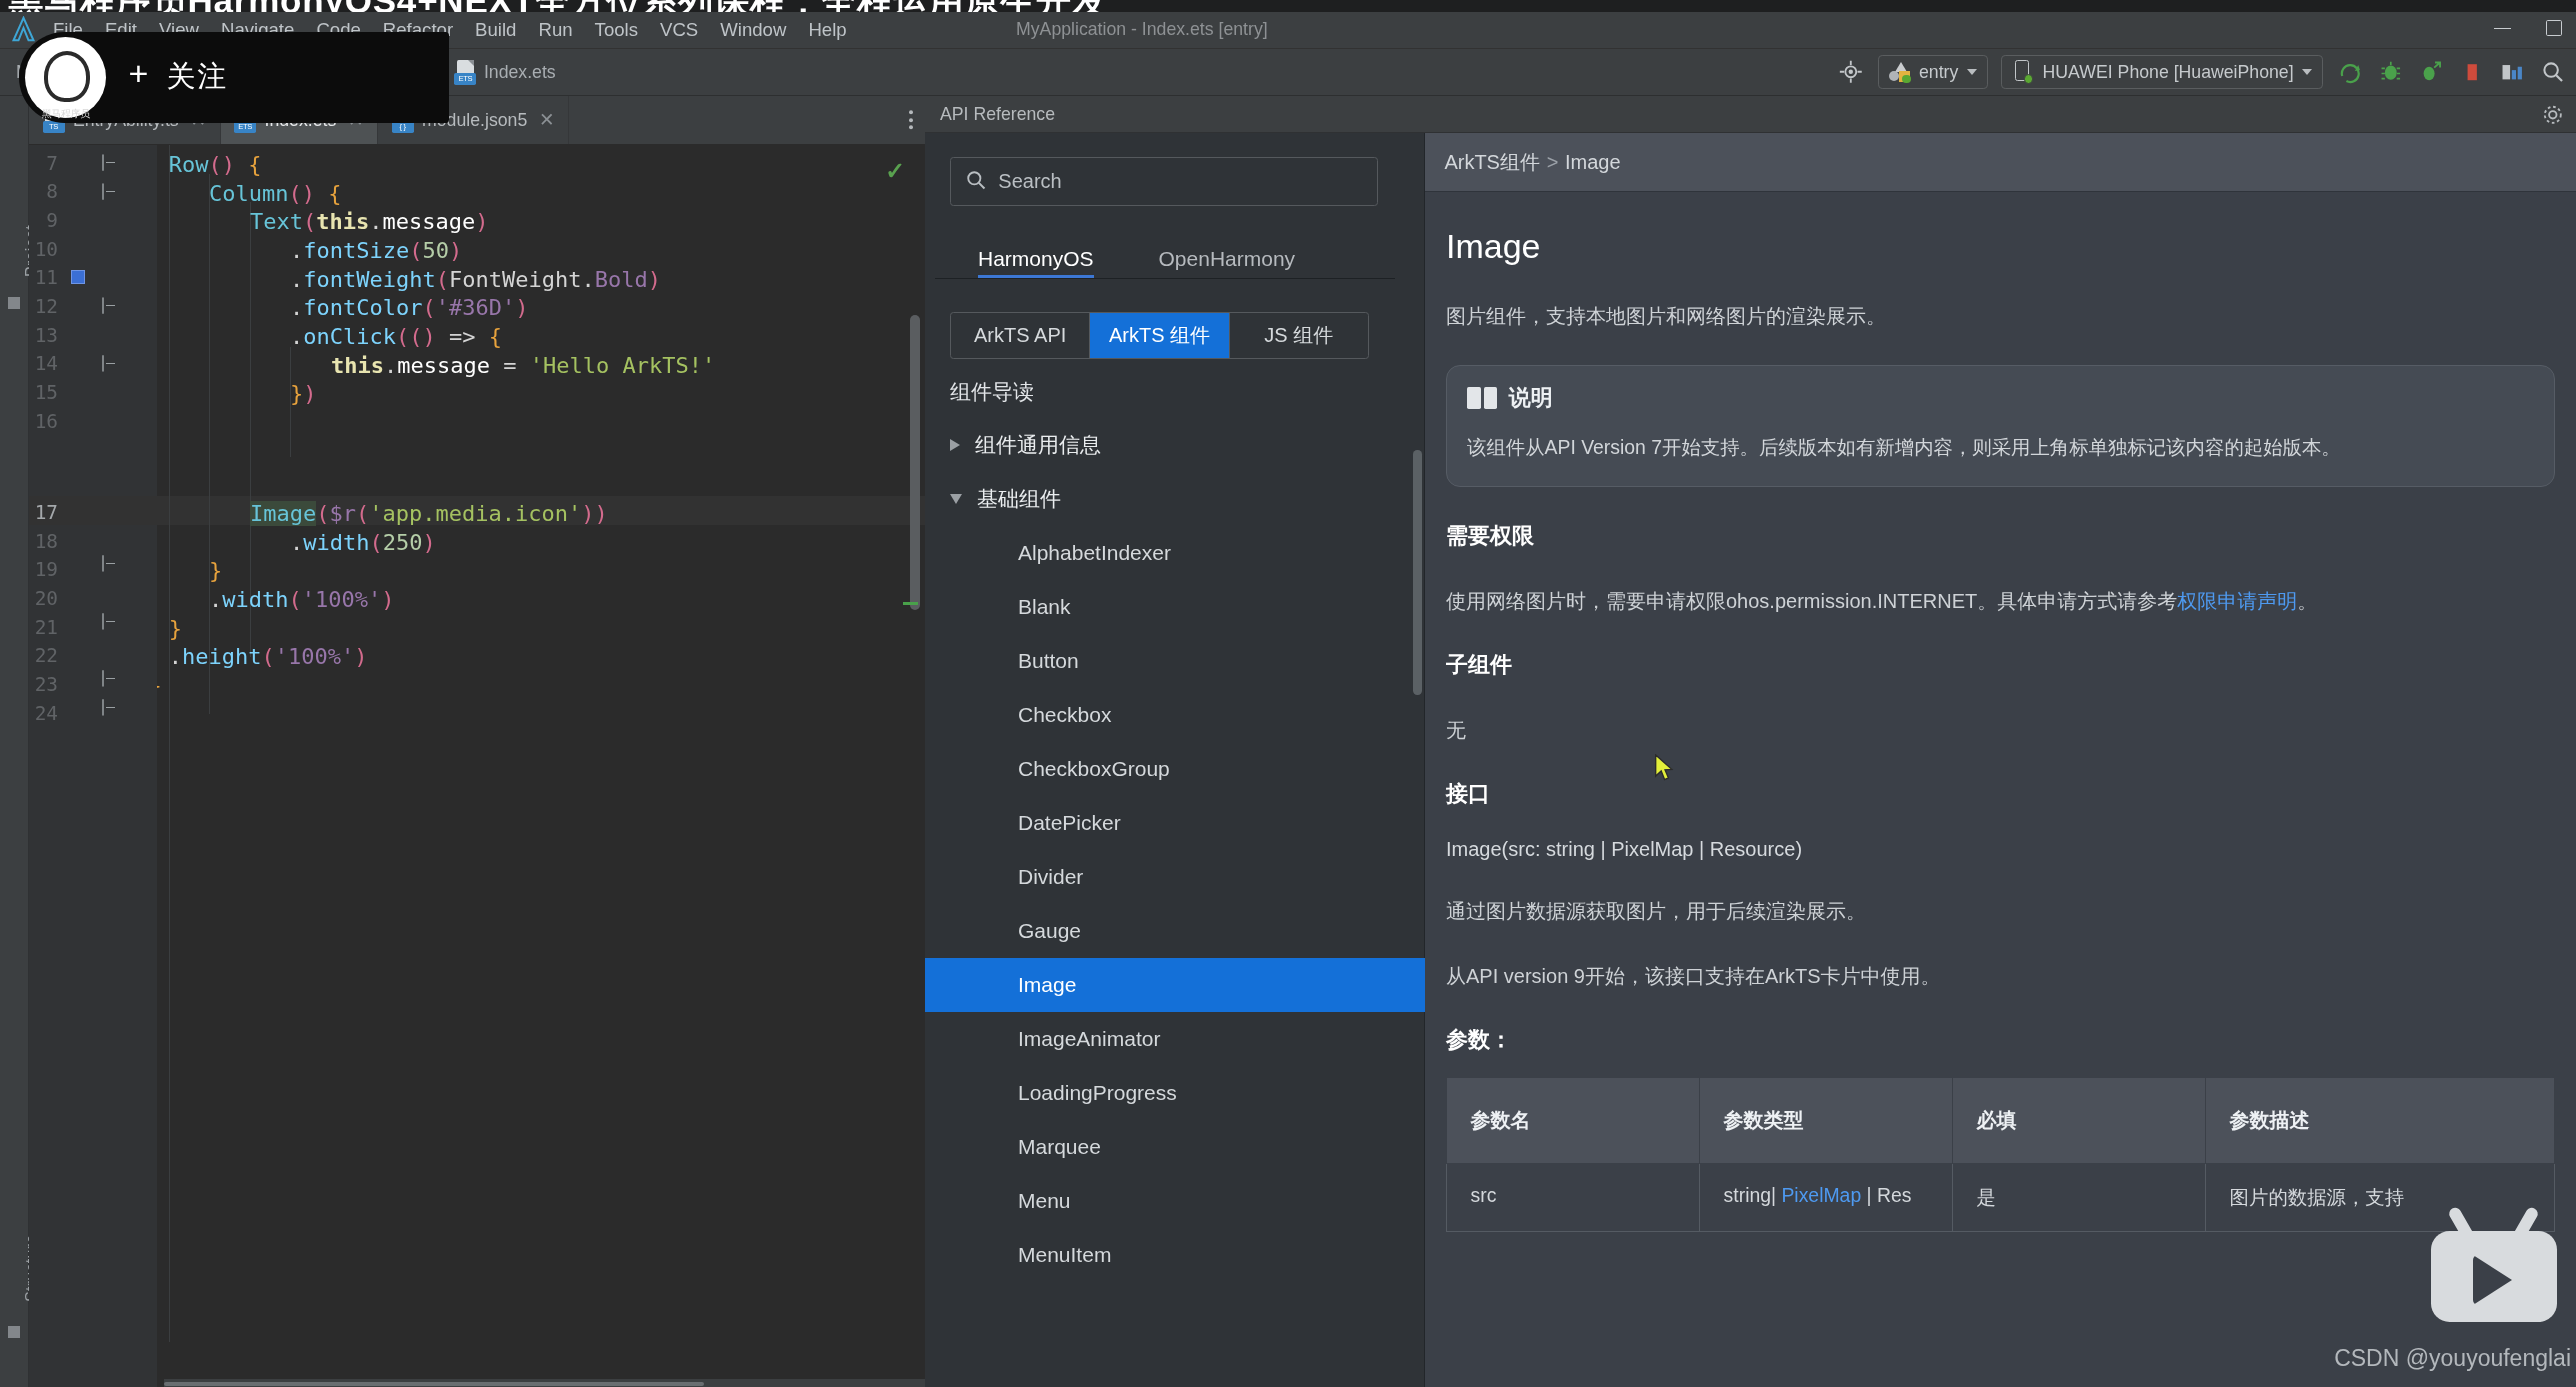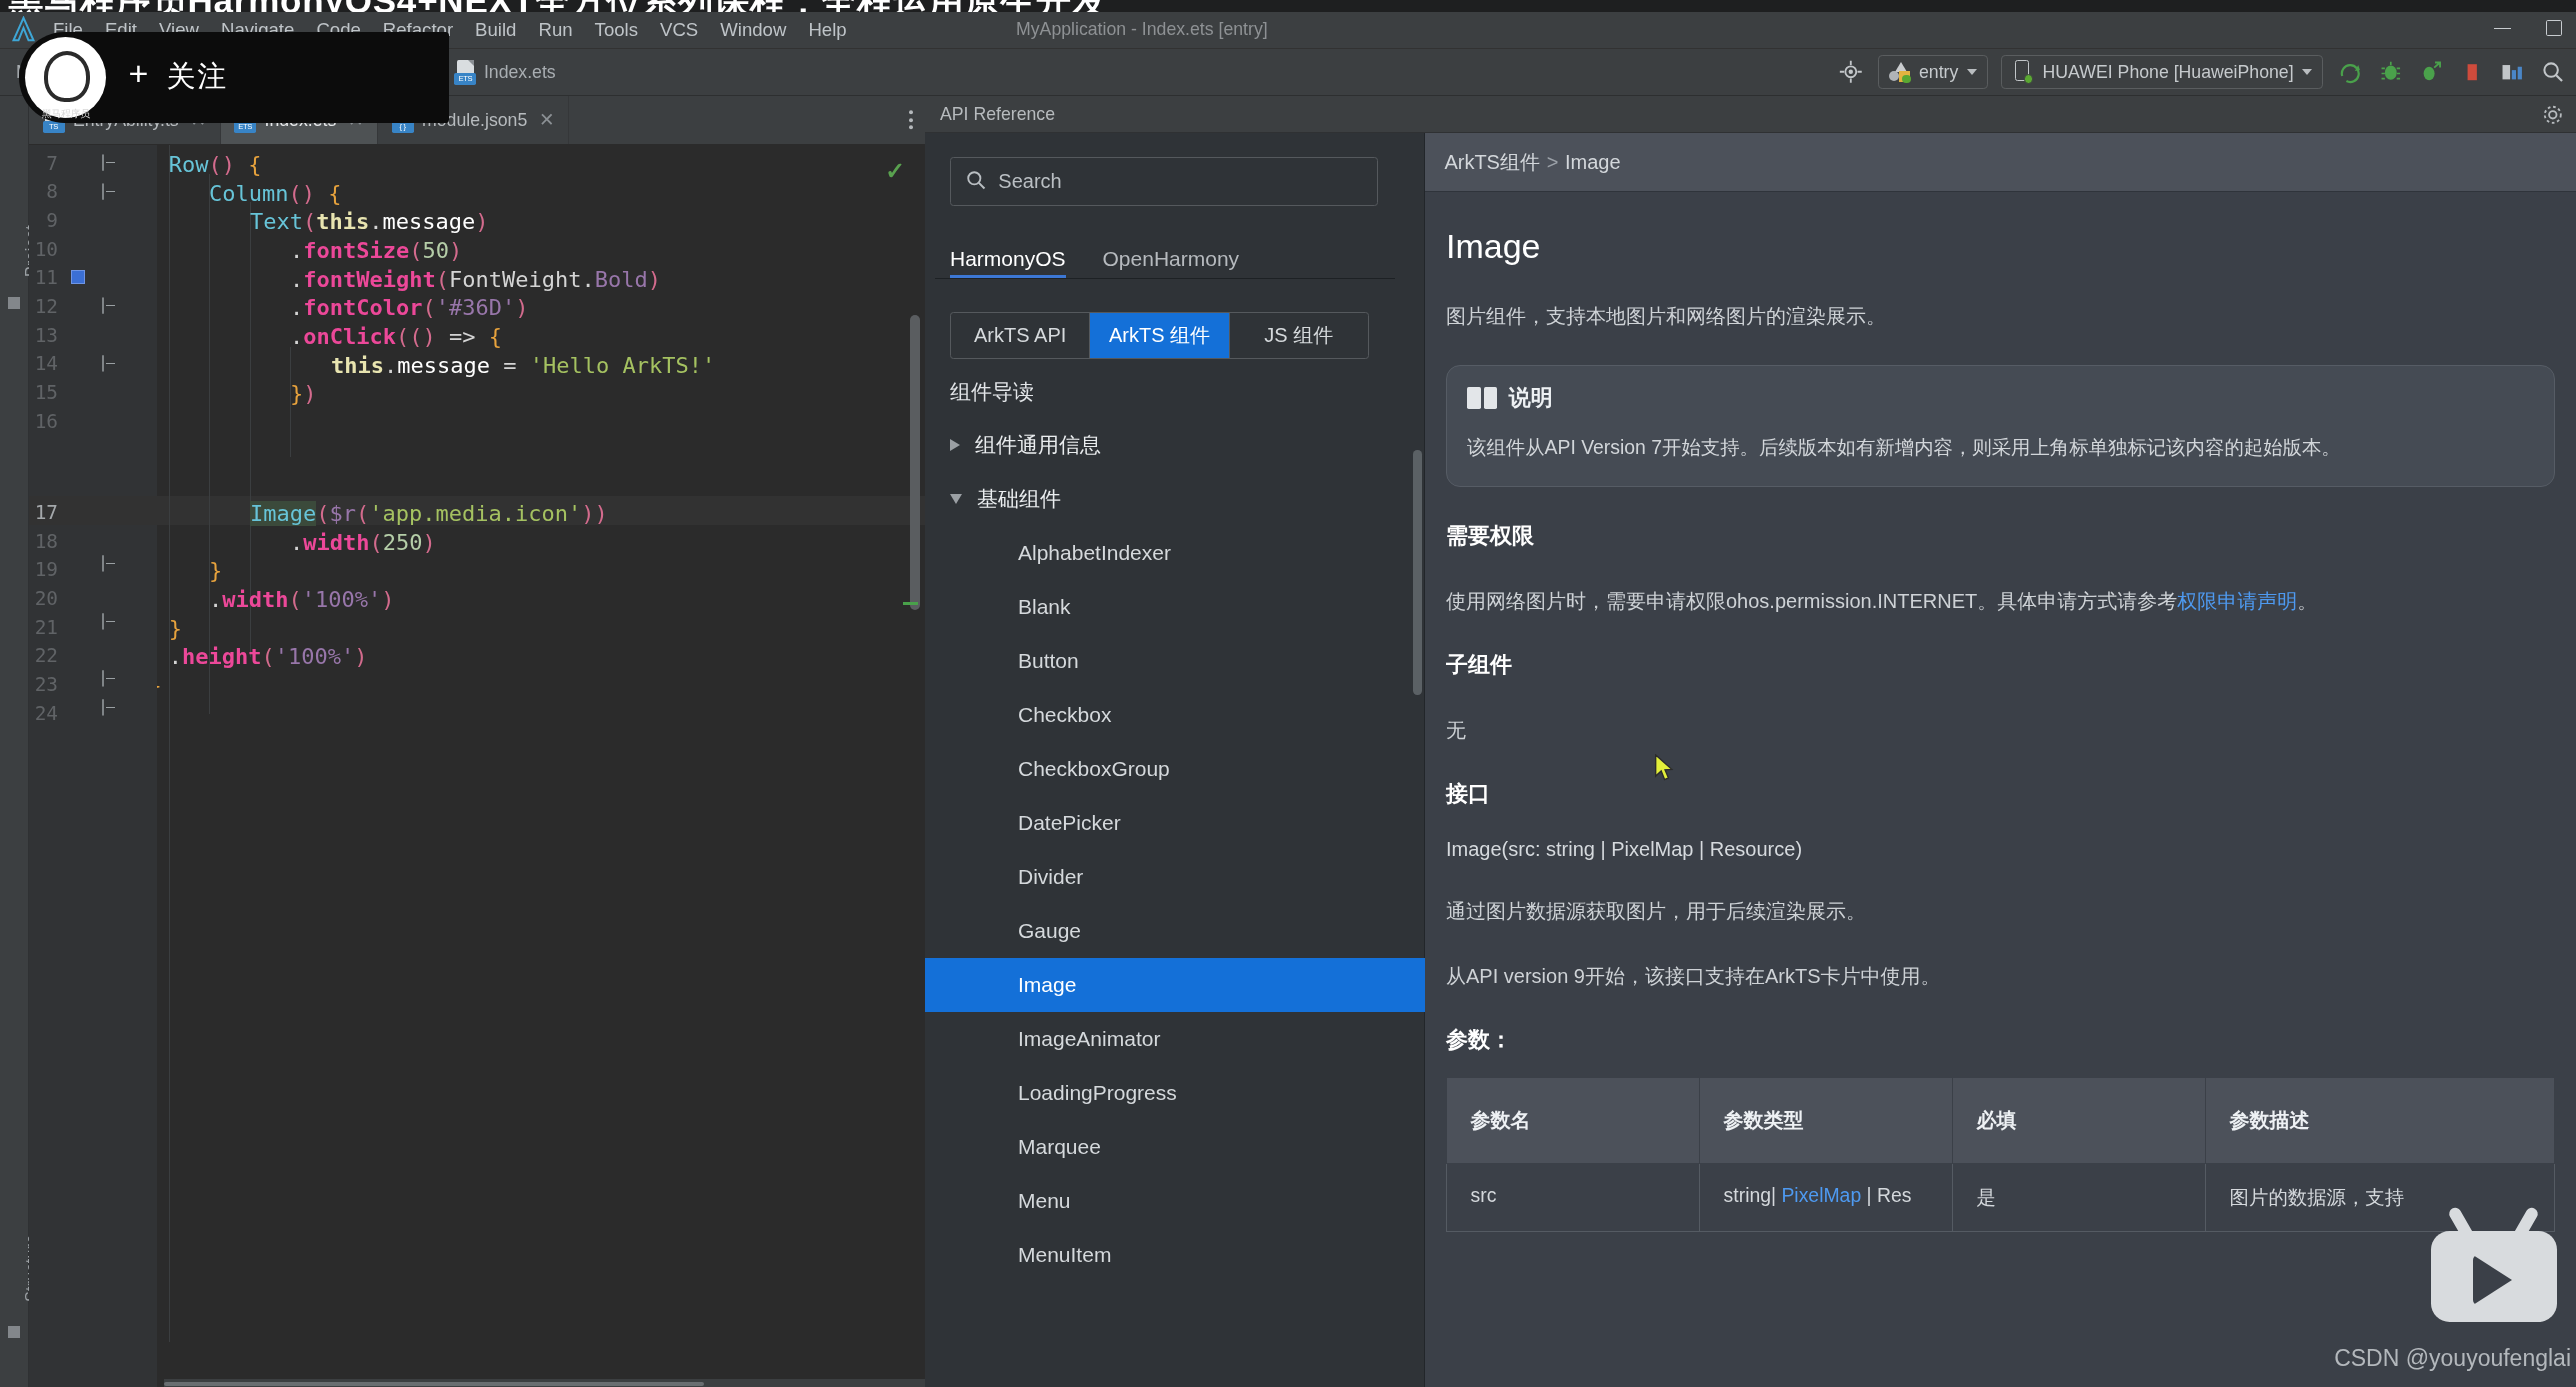--- a/index.html
+++ b/index.html
@@ -165,21 +165,21 @@
   }
   .cl { position:absolute; left:0; white-space:pre; }
   .k-fn { color:#67c4d8; }
   .k-par { color:#d36b8d; }
   .k-br { color:#e8a33d; }
   .k-this { color:#e8e4b0; font-weight:bold; }
   .k-prop { color:#ffffff; }
   .k-str { color:#a5c261; }
   .k-num { color:#b5cea8; }
   .k-purple { color:#9876aa; }
-  .k-attr { color:#ec4899;font-weight:bold; }
+  .k-attr { color:#7dd3fc; }
   .k-plain { color:#d4d4d4; }
   .hl-img { background:#3b4a3b; }
 
   .indent-guide { position:absolute; width:0.8px; background:#3b3e40; }
   .check-ok { position:absolute; right:20px; top:61px; font-size:23.6px; color:#59a14f; font-weight:bold; }
   .ed-scroll {
     position:absolute; right:5px; top:219px; width:10px; height:295px; background:#5a5d60; border-radius:5px;
   }
   .ed-green { position:absolute; right:6.7px; top:506px; width:15px; height:3.4px; background:#49a14a; }
   .hsplit { position:absolute; left:135px; bottom:0; width:761px; height:8.4px; background:#3c3f41; }
@@ -202,21 +202,21 @@
   .srch {
     position:absolute; left:25px; top:23.6px; width:428px; height:49px;
     border:0.8px solid #55595d; border-radius:3.4px; background:#2f3337;
     display:flex; align-items:center; gap:11.8px; padding:0 13.5px;
   }
   .srch .ph { font-size:20px; color:#babfc3; }
   .seg {
     position:absolute; left:25px; top:99px; display:flex; gap:37px; align-items:flex-end;
     width:428px; height:46px;
   }
-  .seg-t { font-size:21px; color:#b6babe; padding-bottom:6.7px; position:relative; }
+  .seg-t { font-size:21px; color:#b6babe; padding-bottom:6.7px; position:relative;margin-left:28px; }
   .seg-t.on { color:#ffffff; }
   .seg-t.on::after{
     content:""; position:absolute; left:0; right:0; bottom:0; height:3.4px; background:#3c77d4;
   }
   .seg-rule { position:absolute; left:10px; top:145px; width:460px; height:0.8px; background:#1d2124; }
 
   .btns {
     position:absolute; left:25px; top:179px; width:419px; height:47px;
     border:0.8px solid #55595d; border-radius:3.4px; display:flex; overflow:hidden;
   }

